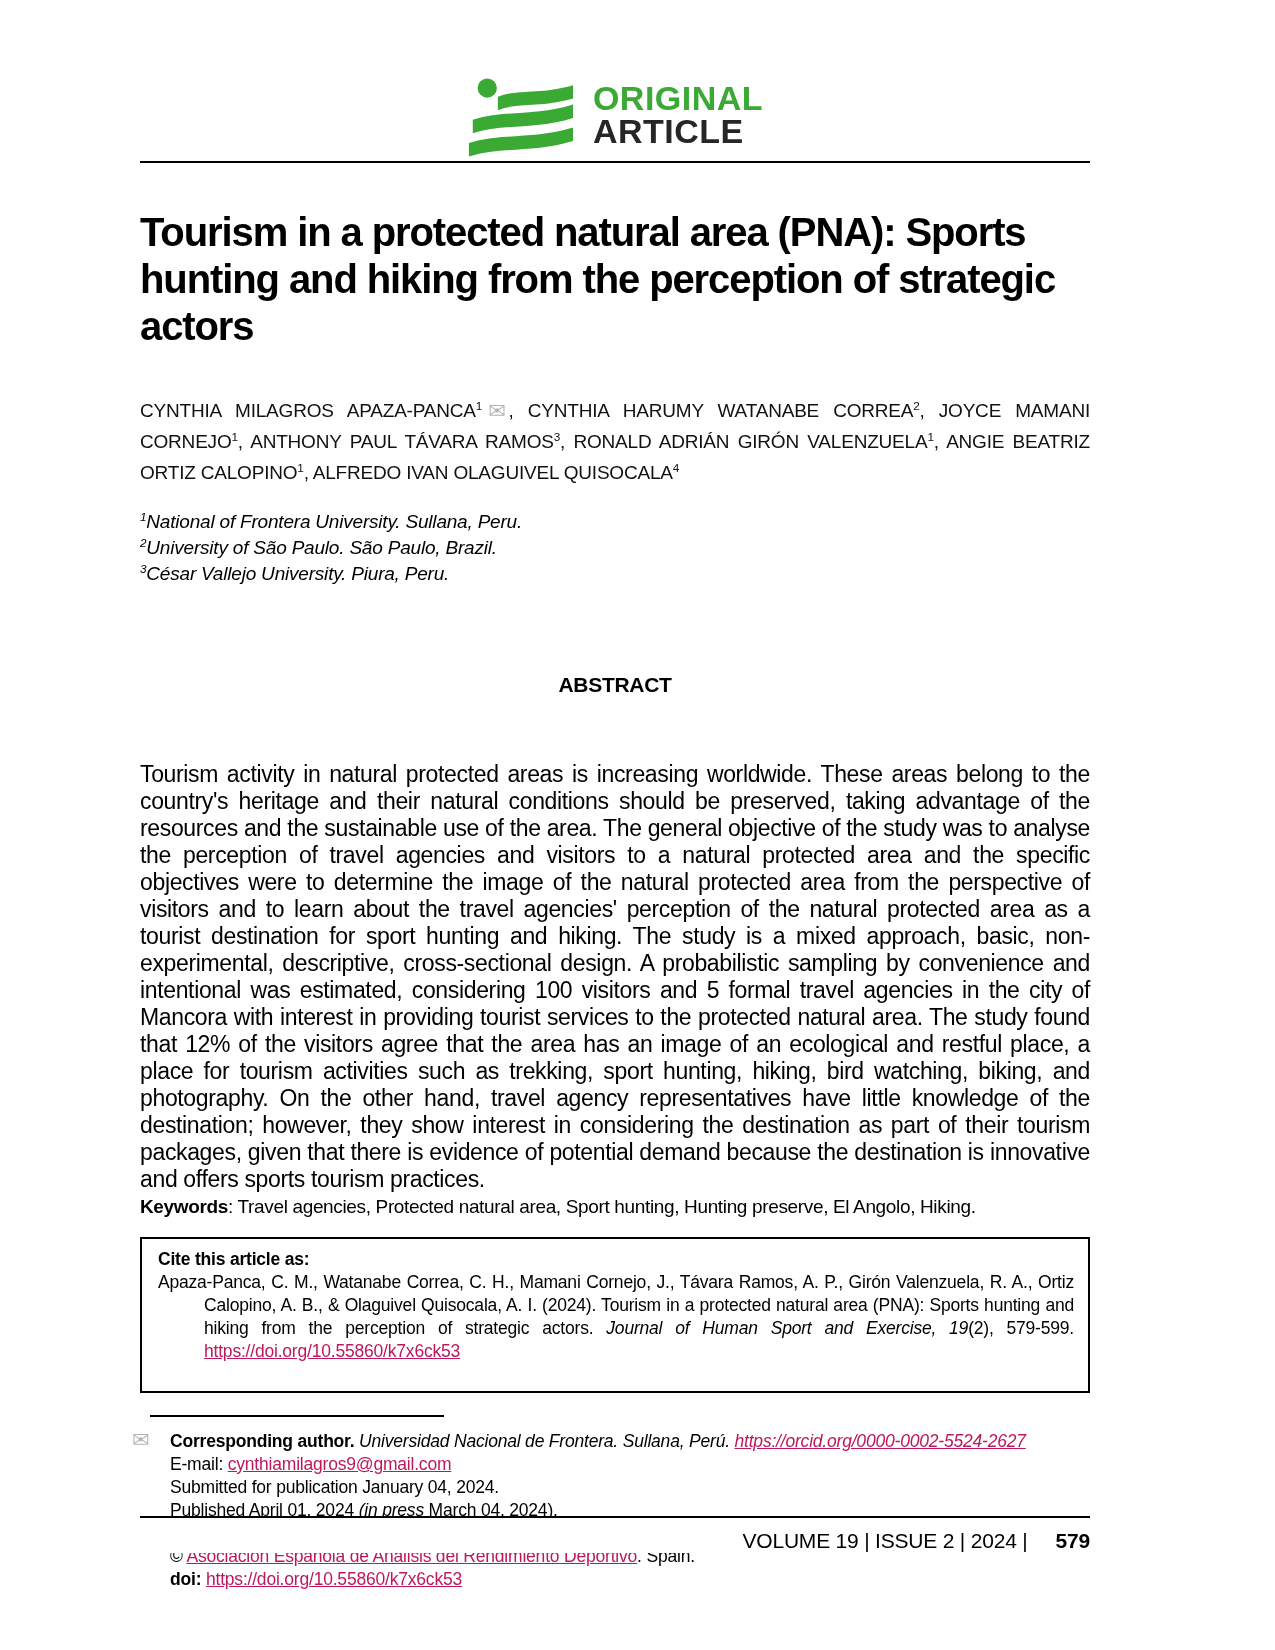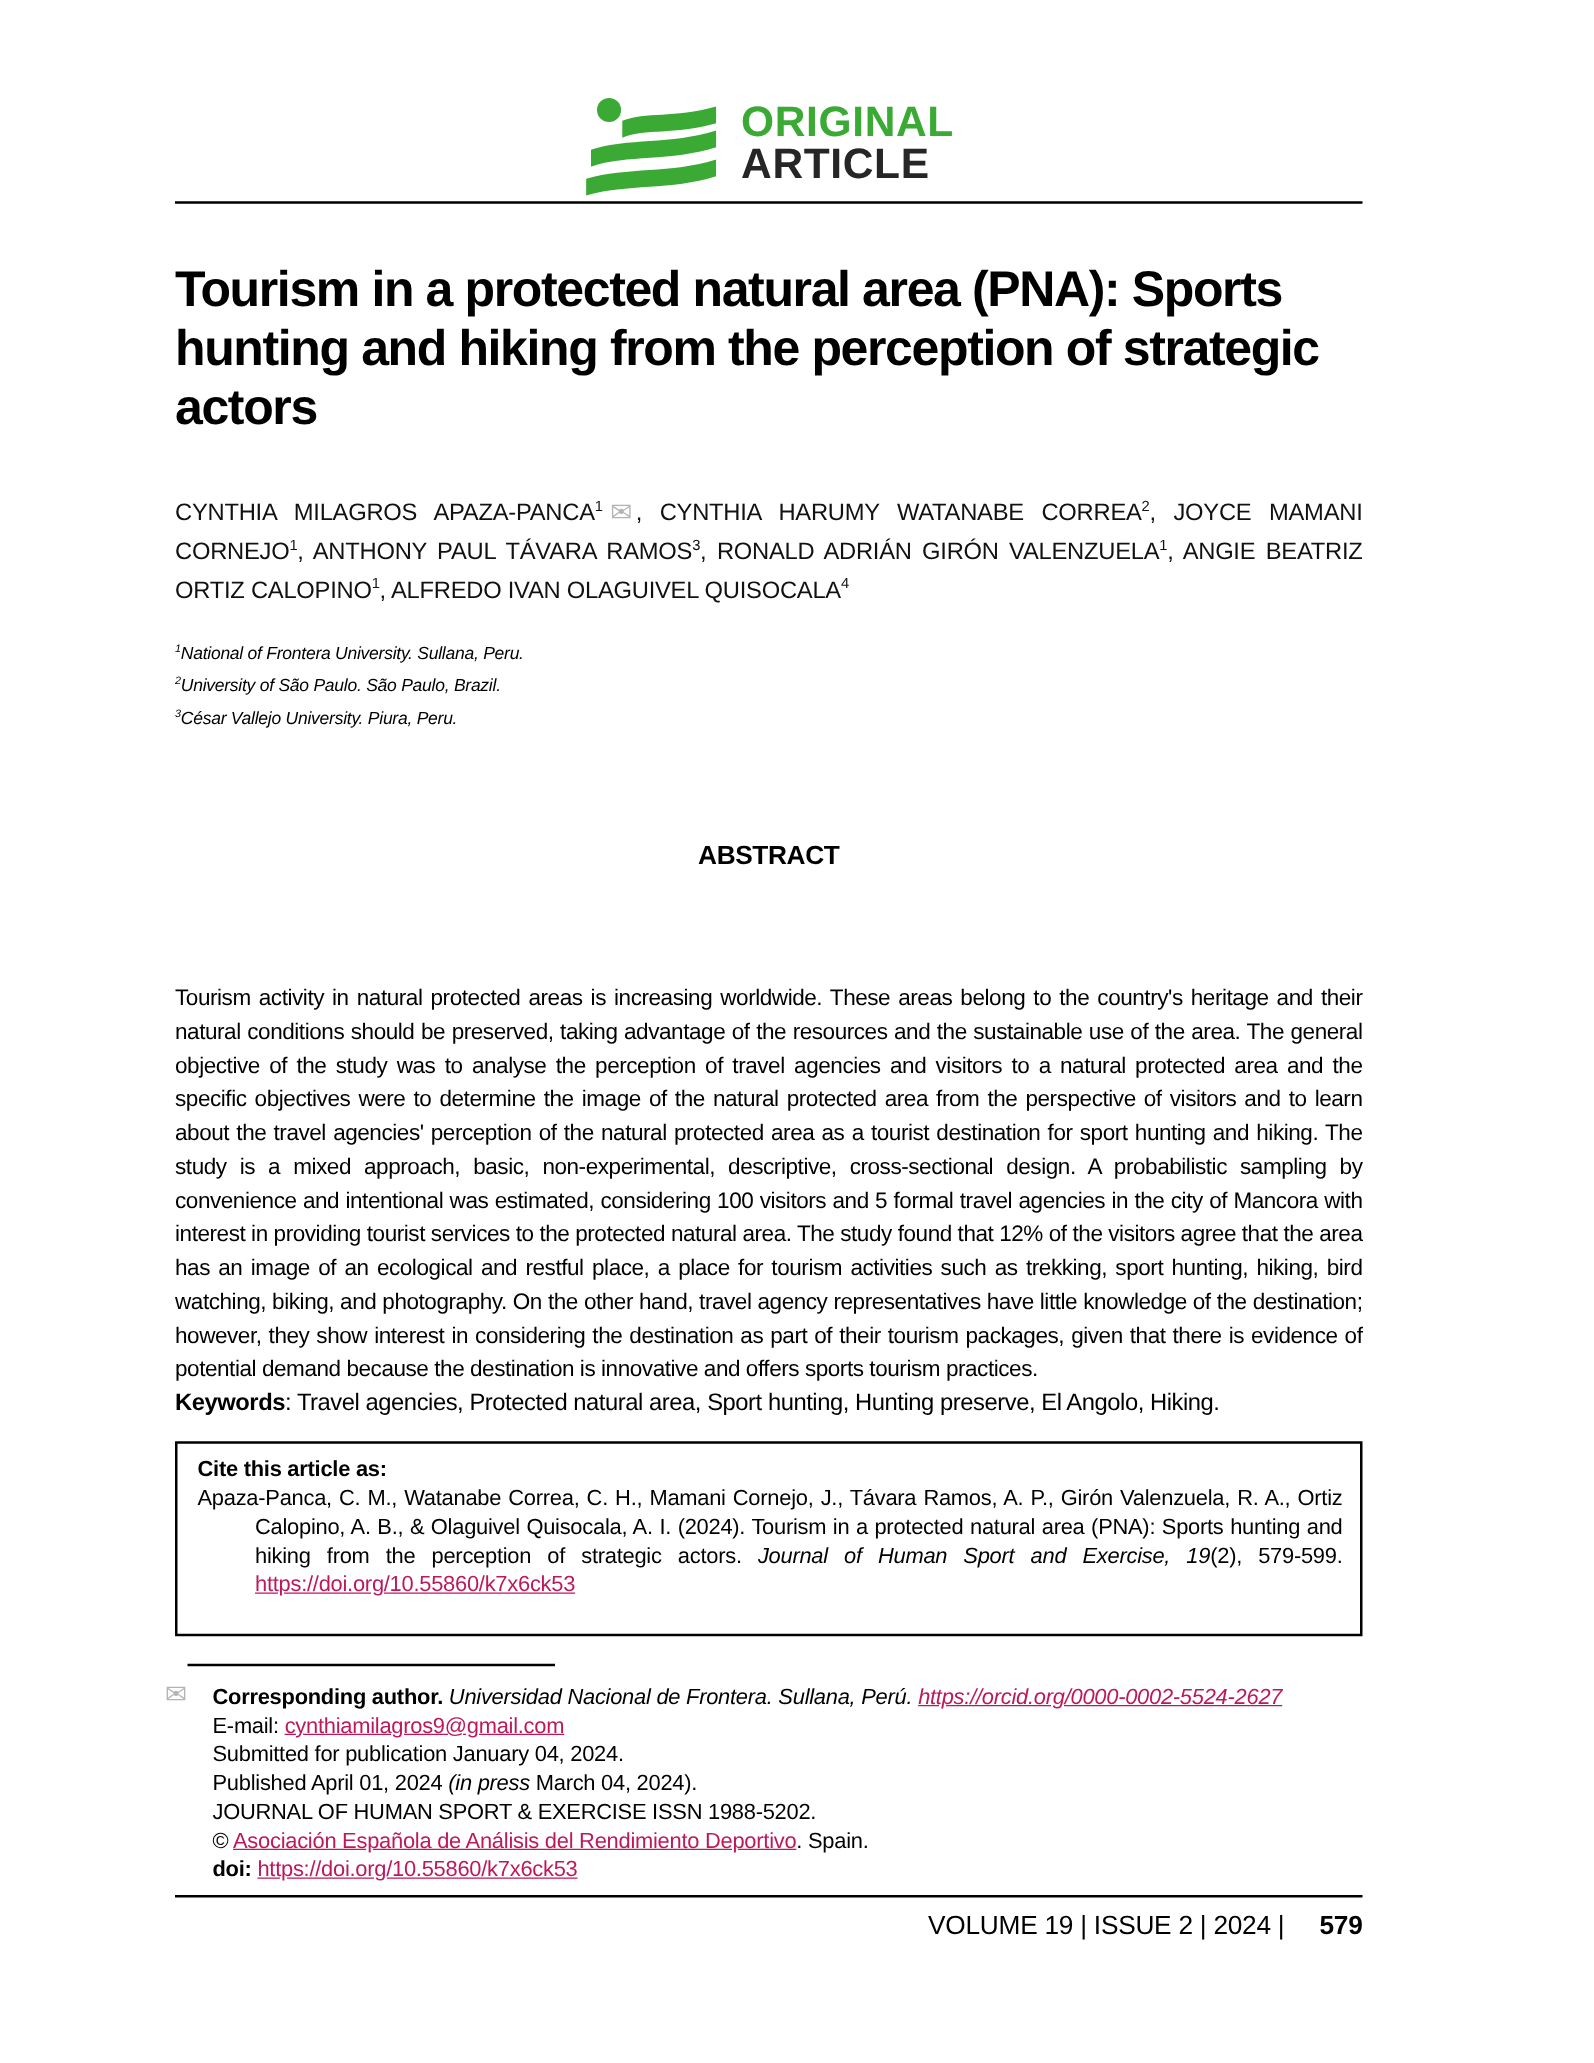--- a/index.html
+++ b/index.html
@@ -57,36 +57,36 @@
     color: #b4b4b4;
     font-size: 21px;
     margin: 0 3px 0 6px;
     vertical-align: -1px;
   }
 
   
   .affiliations { margin-top: 21px; }
   .affiliation {
     font-style: italic;
-    font-size: 14px;
+    font-size: 19px;
     line-height: 26px;
     letter-spacing: -0.2px;
   }
 
   
   .abstract-heading {
     margin-top: 86px;
     text-align: center;
     font-size: 21px;
     font-weight: bold;
     letter-spacing: -0.3px;
   }
   .abstract-text {
-    margin-top: 88px;
-    font-size: 18px;
+    margin-top: 64px;
+    font-size: 23px;
     line-height: 27px;
     letter-spacing: -0.35px;
     text-align: justify;
   }
   .keywords {
     font-size: 19px;
     line-height: 27px;
     letter-spacing: -0.35px;
   }
 

